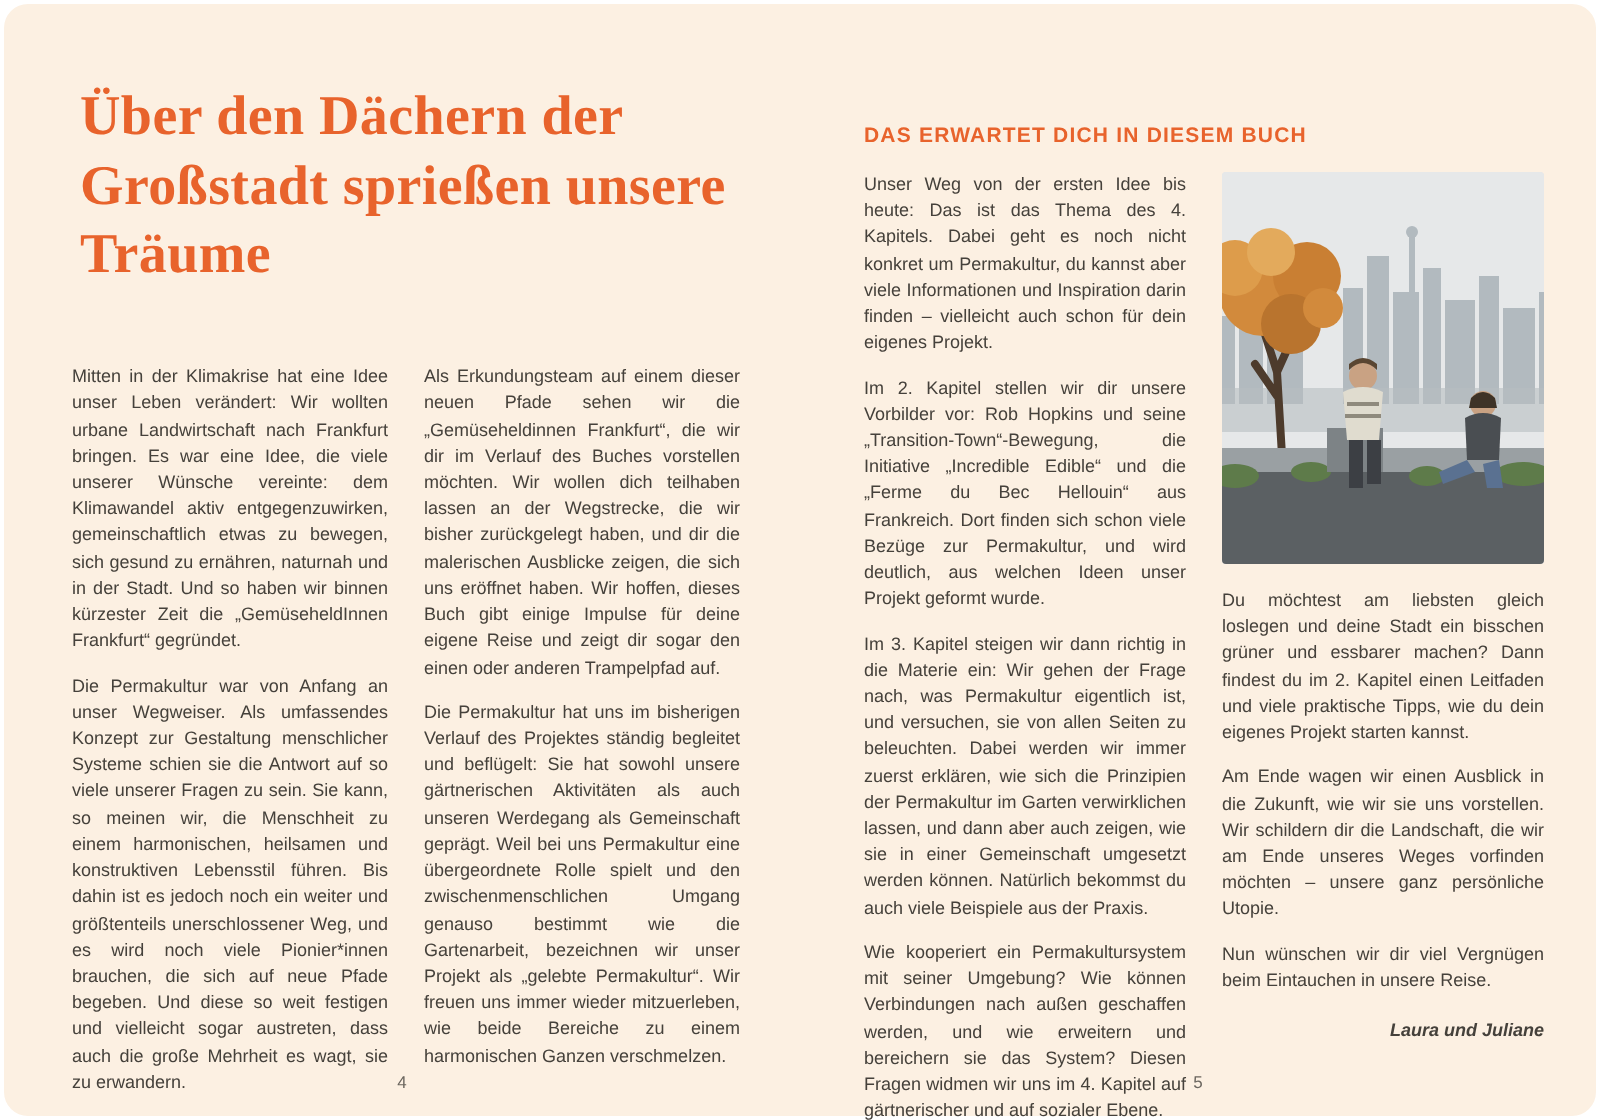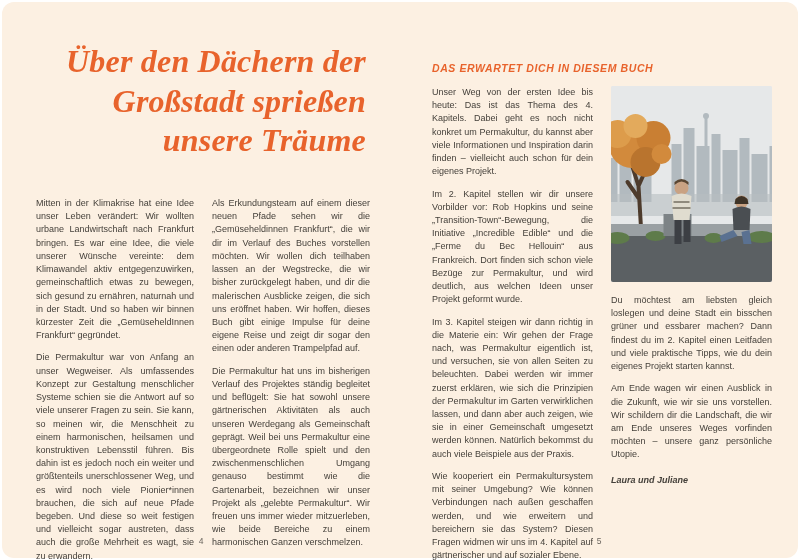--- a/index.html
+++ b/index.html
@@ -22,55 +22,53 @@
     position: relative;
     width: 50%;
     height: 100%;
     box-sizing: border-box;
   }
   .page.left  { padding: 34px 30px 30px 34px; }
   .page.right { padding: 60px 26px 30px 32px; }
 
   h1.headline {
     margin: 6px 4px 36px 4px;
-    text-align: right;
+    text-align: left;
     font-family: "Liberation Serif", "DejaVu Serif", serif;
     font-weight: 700;
-    font-size: 32px;
+    font-size: 28px;
     line-height: 1.24;
     color: #e8632c;
     letter-spacing: 0.2px;
-    font-style: italic;
   }
   h2.section-title {
     margin: 0 0 12px 0;
     font-size: 10.5px;
     font-weight: 700;
     letter-spacing: 0.6px;
     color: #e8632c;
-    font-style: italic;
   }
   .cols {
     display: flex;
     gap: 18px;
   }
   .col { flex: 1; min-width: 0; }
   .col p {
     margin: 0 0 9px 0;
     font-size: 9px;
     line-height: 1.47;
     color: #45413b;
     text-align: justify;
     hyphens: auto;
     -webkit-hyphens: auto;
   }
   .col p.signature {
     font-weight: 700;
     font-style: italic;
-    text-align: left;
+    text-align: right;
     color: #45413b;
     margin-top: 12px;
   }
   .pagenum {
     position: absolute;
     bottom: 12px;
     left: 0; right: 0;
     text-align: center;
     font-size: 8.5px;
     color: #6b665f;
@@ -179,19 +177,20 @@
               <path d="M134 113 Q140 107 146 113 L147 118 L133 118 Z" fill="#3e3327"></path>
               <path d="M131 123 Q140 118 149 123 L148 144 L132 144 Z" fill="#4a4e52"></path>
               <path d="M132 144 L118 150 L120 156 L136 150 Z" fill="#5a7191"></path>
               <path d="M148 144 L150 158 L142 158 L140 146 Z" fill="#5a7191"></path>
             </g>
           </svg>
         </div>
 
         <p>Du möchtest am liebsten gleich loslegen und deine Stadt ein bisschen grüner und essbarer machen? Dann findest du im 2. Kapitel einen Leitfaden und viele praktische Tipps, wie du dein eigenes Projekt starten kannst.</p>
         <p>Am Ende wagen wir einen Ausblick in die Zukunft, wie wir sie uns vorstellen. Wir schildern dir die Landschaft, die wir am Ende unseres Weges vorfinden möchten – unsere ganz persönliche Utopie.</p>
+        <p>Nun wünschen wir dir viel Vergnügen beim Eintauchen in unsere Reise.</p>
         <p class="signature">Laura und Juliane</p>
       </div>
     </div>
     <div class="pagenum">5</div>
   </div>
 
 </div>
 
 </body></html>

